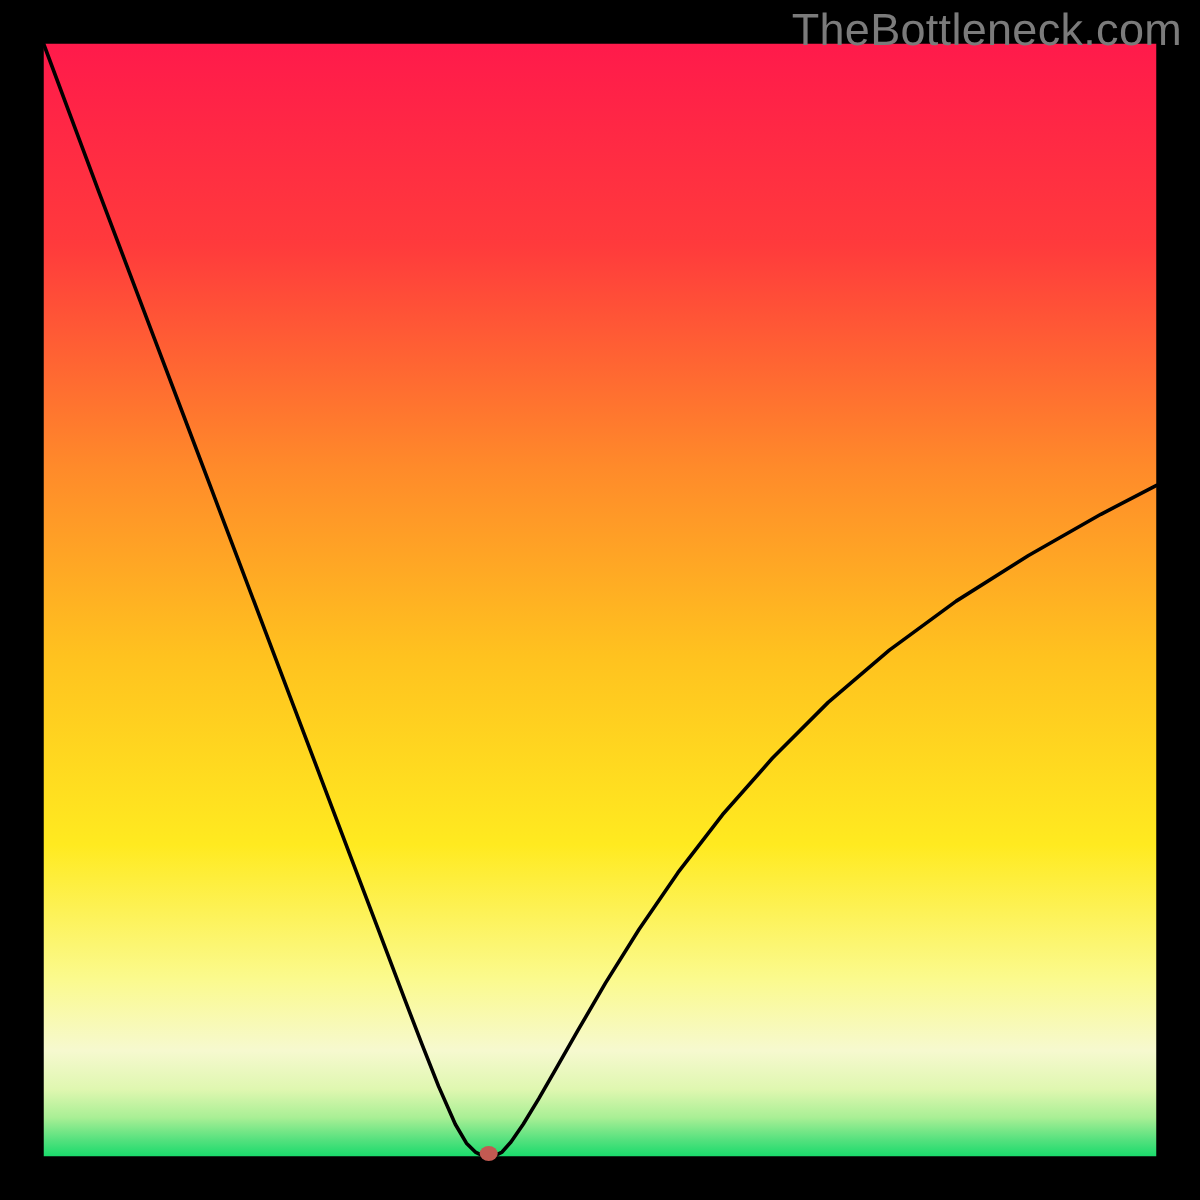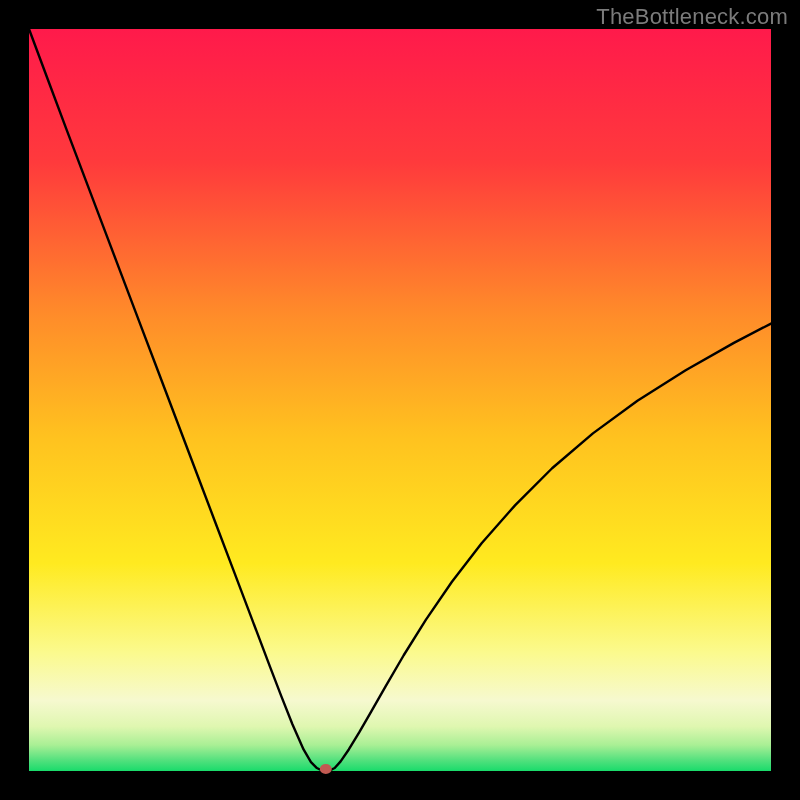--- a/index.html
+++ b/index.html
@@ -37,21 +37,21 @@
     top: 0;
     width: 100%;
     height: 100%;
     overflow: visible;
   }
   .watermark {
     position: absolute;
     top: 4px;
     right: 12px;
     color: #7b7b7b;
-    font-size: 22px;
+    font-size: 30px;
     font-weight: 500;
     letter-spacing: 0.2px;
     user-select: none;
   }
 </style>
 </head>
 <body>
 
 <div class="frame">
 

